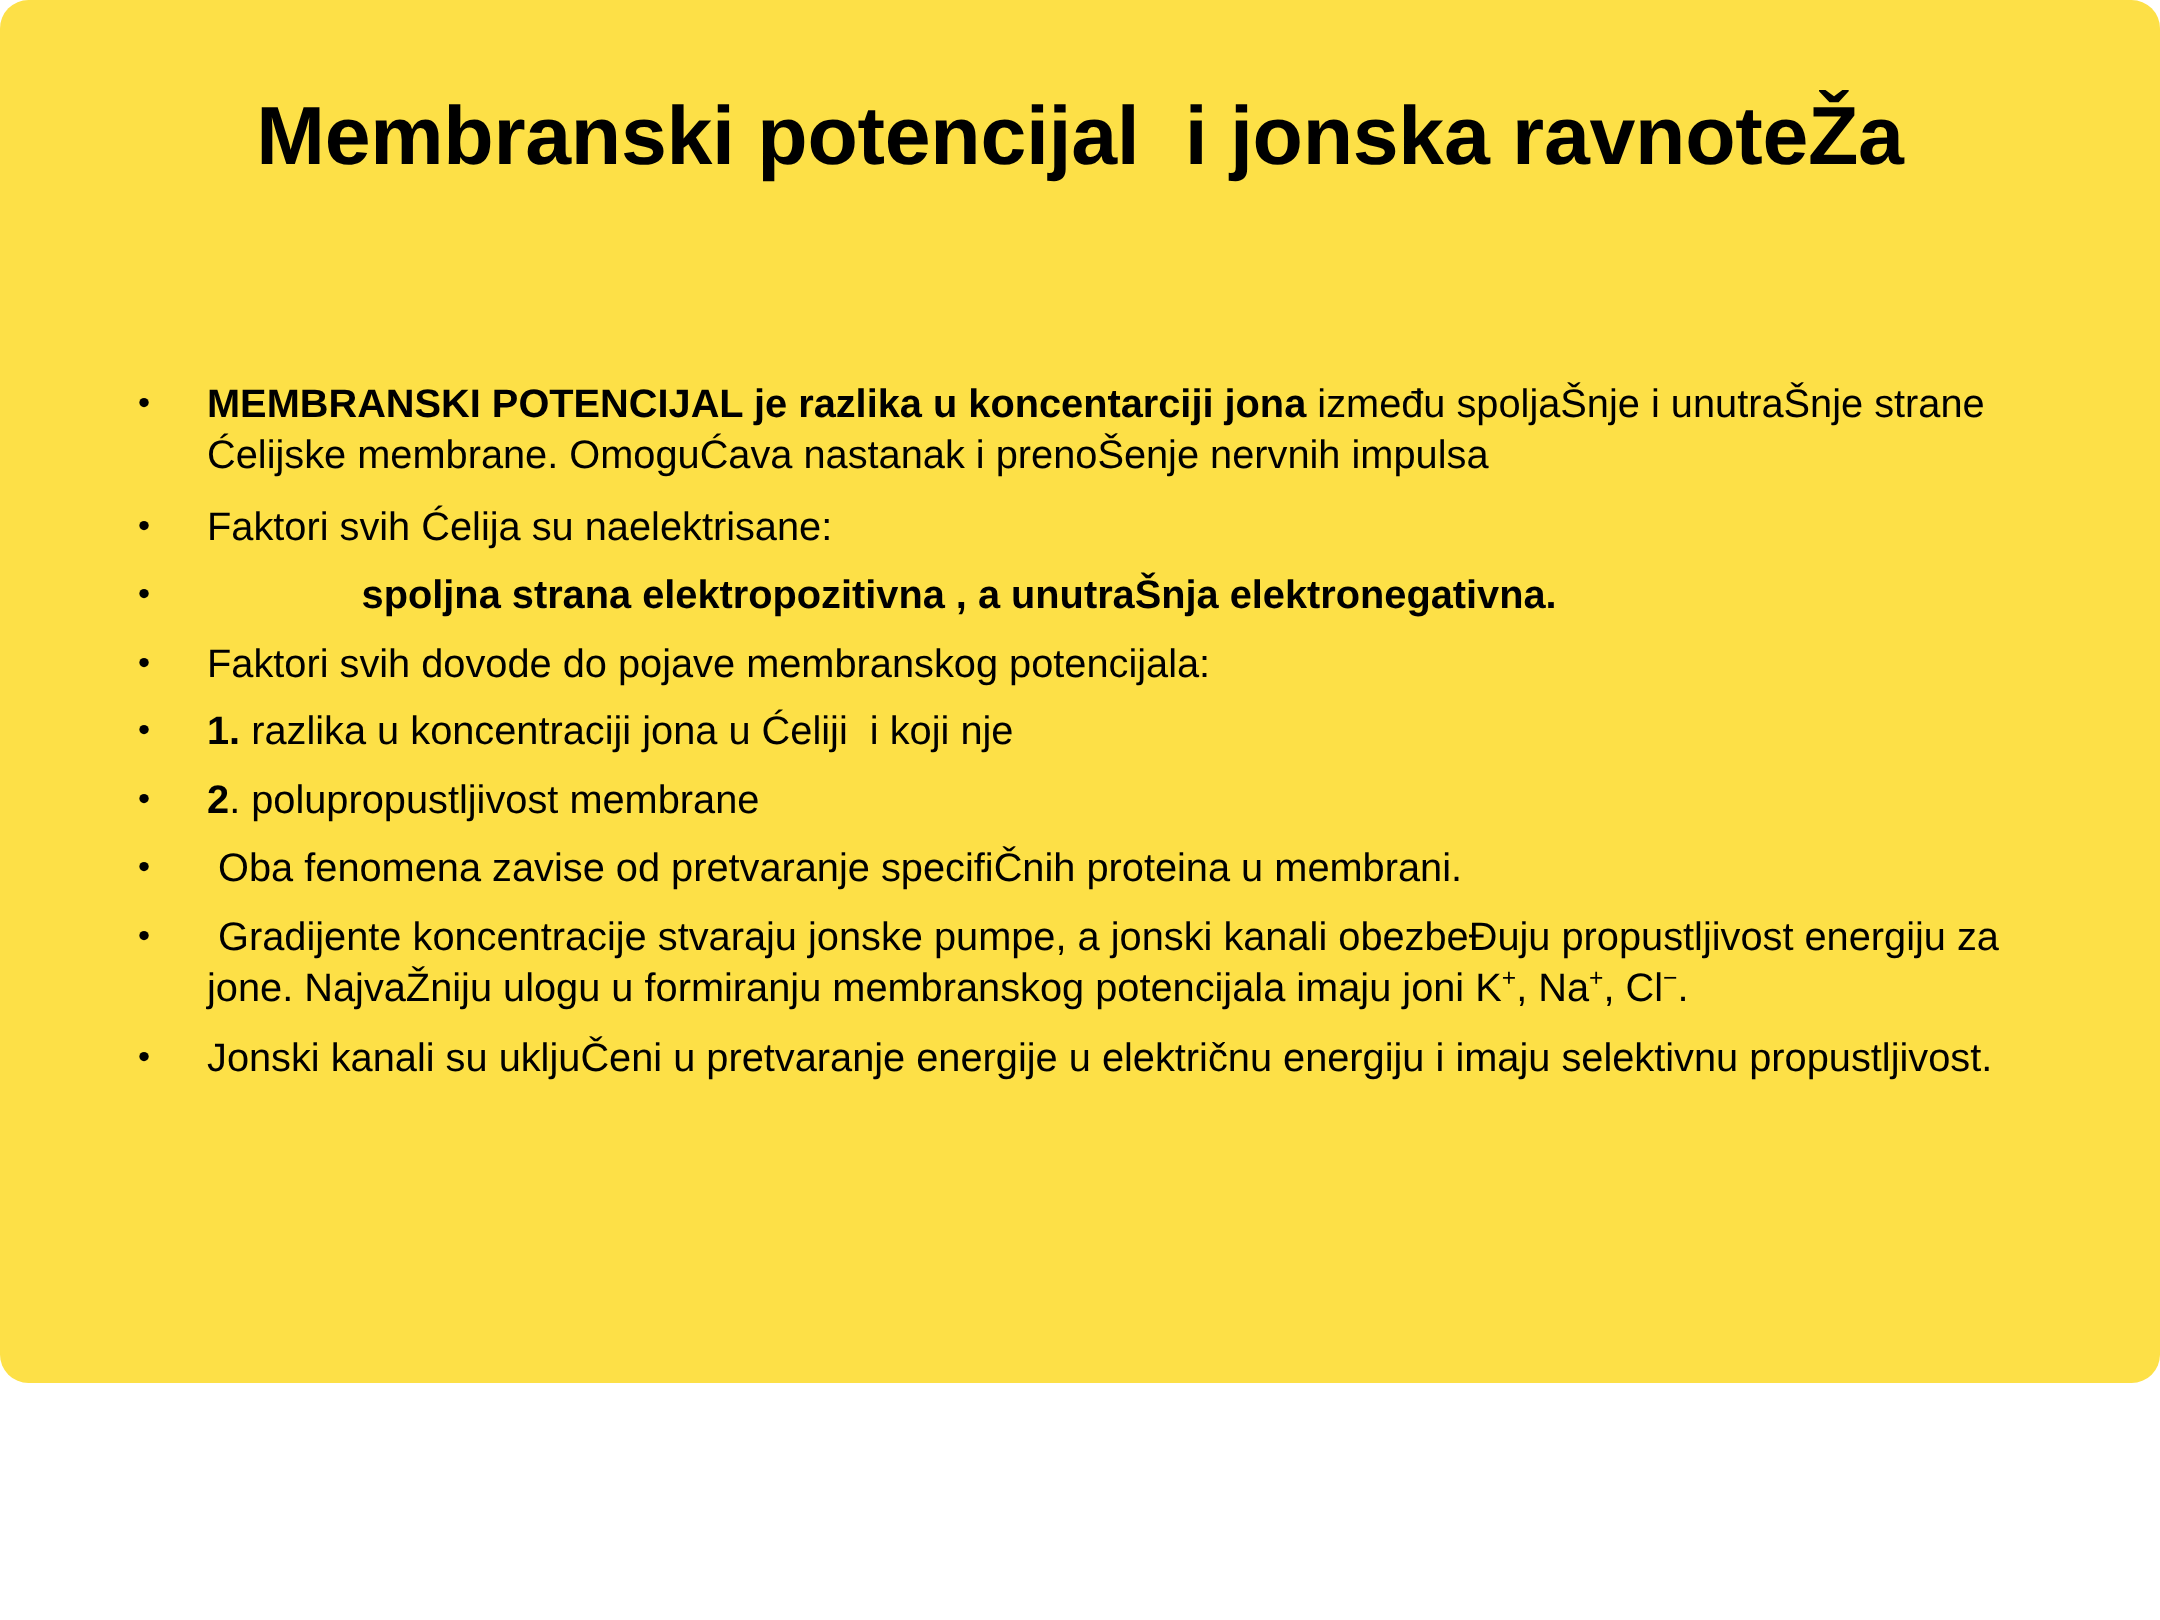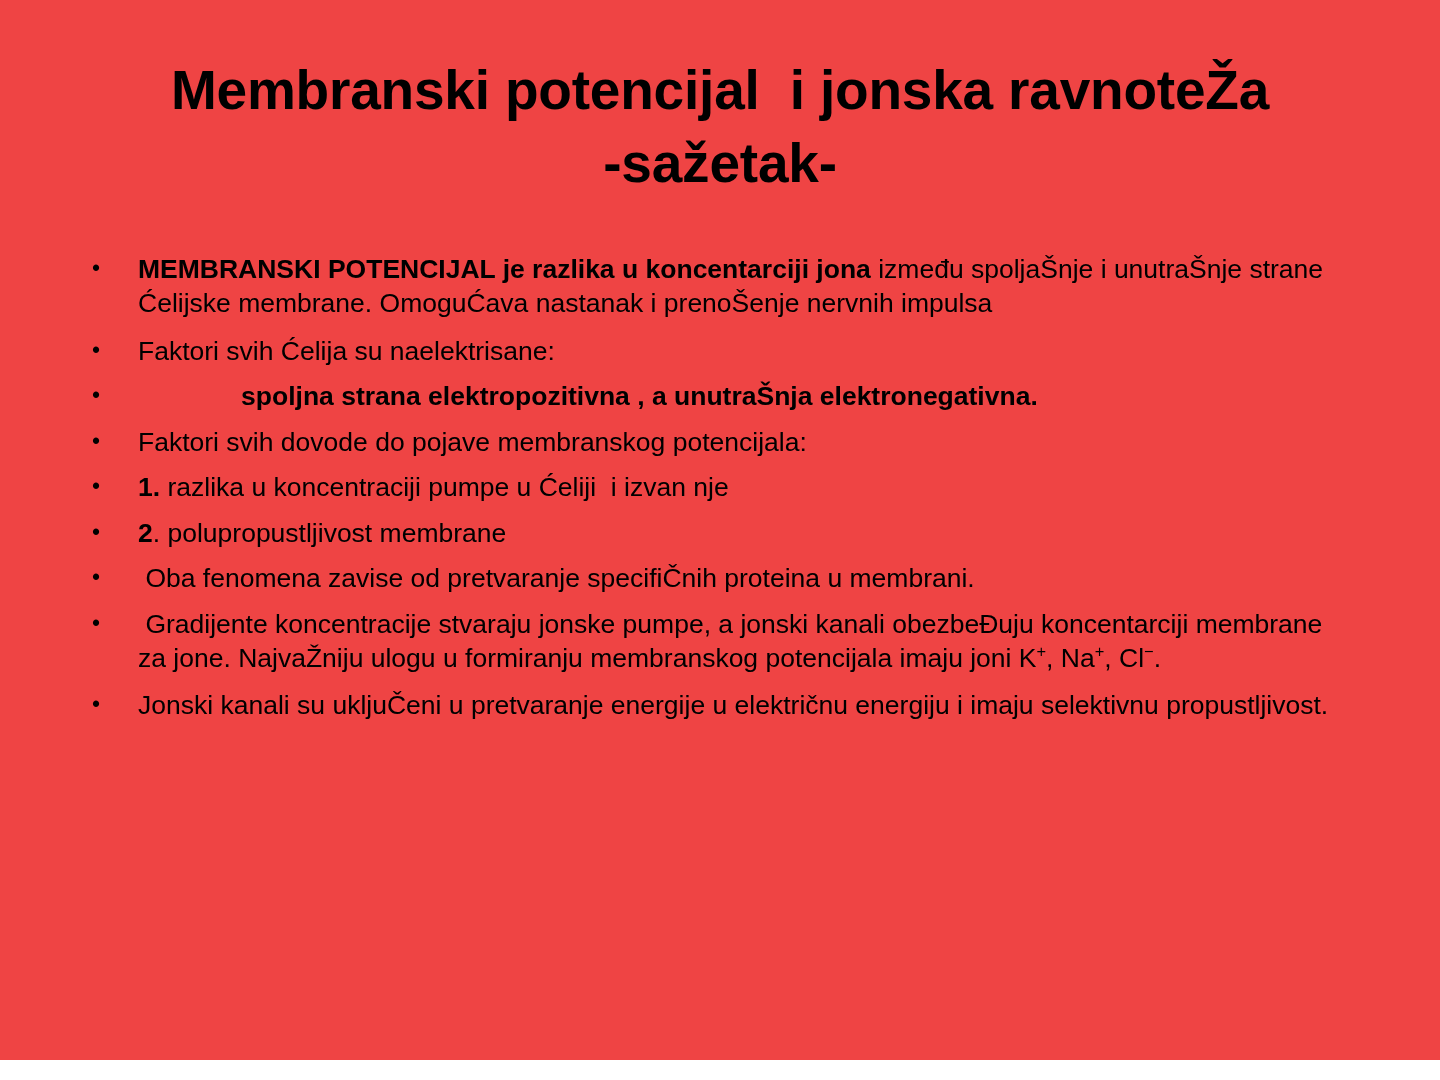--- a/index.html
+++ b/index.html
@@ -12,23 +12,24 @@
     height: 1080px;
     background: #ffffff;
     font-family: "Liberation Sans", sans-serif;
     color: #000000;
     overflow: hidden;
   }
 
   .slide {
     position: relative;
     width: 1440px;
-    height: 1060px;
-    background: #ef4444;
+    height: 922px;
+    background: #fde047;
     box-sizing: border-box;
+    border-radius: 19px;
   }
 
   
   .title-block {
     position: absolute;
     left: 80px;
     top: 54px;
     width: 1280px;
     text-align: center;
   }
@@ -90,21 +91,20 @@
   
   .row-tight { margin-bottom: 11px; }
 </style>
 </head>
 <body>
 
 <div class="slide">
 
   <div class="title-block">
     <div class="title-line">Membranski potencijal  i jonska ravnoteŽa</div>
-    <div class="title-line">-sažetak-</div>
   </div>
 
   <div class="body-block">
 
     <div class="bullet-row">
       <span class="bullet-mark">•</span>
       <span class="bullet-text"><span class="b">MEMBRANSKI POTENCIJAL je razlika u koncentarciji jona</span><span> između spoljaŠnje i unutraŠnje strane Ćelijske membrane. OmoguĆava nastanak i prenoŠenje nervnih impulsa</span></span>
     </div>
 
     <div class="bullet-row row-tight">
@@ -117,36 +117,36 @@
       <span class="bullet-text"><span class="b">              spoljna strana elektropozitivna , a unutraŠnja elektronegativna.</span></span>
     </div>
 
     <div class="bullet-row row-tight">
       <span class="bullet-mark">•</span>
       <span class="bullet-text"><span>Faktori svih dovode do pojave membranskog potencijala:</span></span>
     </div>
 
     <div class="bullet-row row-tight">
       <span class="bullet-mark">•</span>
-      <span class="bullet-text"><span class="b">1.</span><span> razlika u koncentraciji pumpe u Ćeliji  i izvan nje</span></span>
+      <span class="bullet-text"><span class="b">1.</span><span> razlika u koncentraciji jona u Ćeliji  i koji nje</span></span>
     </div>
 
     <div class="bullet-row row-tight">
       <span class="bullet-mark">•</span>
       <span class="bullet-text"><span class="b">2</span><span>. polupropustljivost membrane</span></span>
     </div>
 
     <div class="bullet-row row-tight">
       <span class="bullet-mark">•</span>
       <span class="bullet-text"><span> Oba fenomena zavise od pretvaranje specifiČnih proteina u membrani.</span></span>
     </div>
 
     <div class="bullet-row">
       <span class="bullet-mark">•</span>
-      <span class="bullet-text"><span> Gradijente koncentracije stvaraju jonske pumpe, a jonski kanali obezbeĐuju koncentarciji membrane za jone. NajvaŽniju ulogu u formiranju membranskog potencijala imaju joni K</span><sup>+</sup><span>, Na</span><sup>+</sup><span>, Cl</span><sup>−</sup><span>.</span></span>
+      <span class="bullet-text"><span> Gradijente koncentracije stvaraju jonske pumpe, a jonski kanali obezbeĐuju propustljivost energiju za jone. NajvaŽniju ulogu u formiranju membranskog potencijala imaju joni K</span><sup>+</sup><span>, Na</span><sup>+</sup><span>, Cl</span><sup>−</sup><span>.</span></span>
     </div>
 
     <div class="bullet-row">
       <span class="bullet-mark">•</span>
       <span class="bullet-text"><span>Jonski kanali su ukljuČeni u pretvaranje energije u električnu energiju i imaju selektivnu propustljivost.</span></span>
     </div>
 
   </div>
 </div>
 

